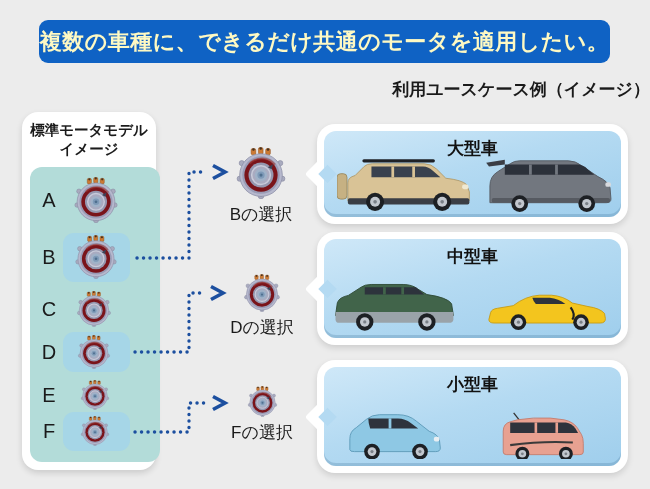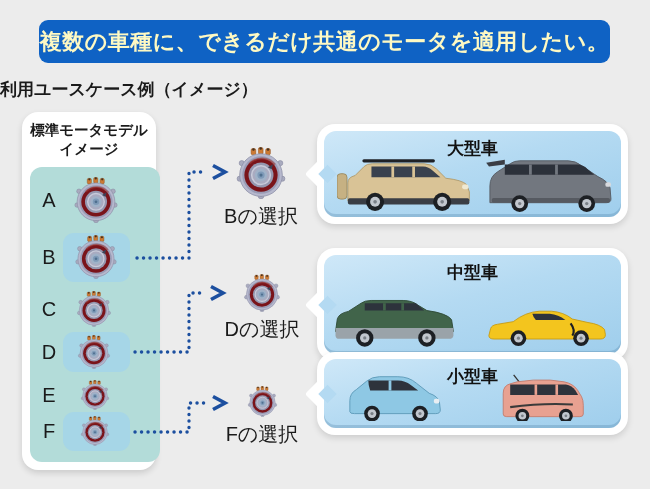--- a/index.html
+++ b/index.html
@@ -5,42 +5,42 @@
   * { margin:0; padding:0; box-sizing:border-box; }
   html,body { background:#ececec; }
   body { font-family:"Liberation Sans","DejaVu Sans",sans-serif; }
   .canvas { position:relative; width:650px; height:489px; background:#ececec; overflow:hidden; }
 
   
   .header-banner { position:absolute; left:39px; top:20px; width:571px; height:43px;
     background:#0f62c4; border-radius:9px; display:flex; align-items:center; justify-content:center; }
   .header-title { color:#fef9c3; font-size:22px; font-weight:600; letter-spacing:0.5px; white-space:nowrap; }
 
-  .subtitle { position:absolute; left:0; top:78px; width:650px; text-align:left;
+  .subtitle { position:absolute; left:0; top:78px; width:650px; text-align:right;
     font-size:17px; font-weight:600; color:#1a1a1a; }
 
   
   .package-panel { position:absolute; left:22px; top:112px; width:134px; height:358px;
     background:#ffffff; border-radius:16px; box-shadow:0 3px 6px rgba(0,0,0,0.14); }
   .pkg-title { margin-top:9px; text-align:center; font-size:14.5px; font-weight:600;
     color:#1a1a1a; line-height:19px; }
   .pkg-box { position:absolute; left:8px; top:55px; width:130px; height:295px;
     background:#b3dcd9; border-radius:12px; }
   .pkg-letter { position:absolute; width:22px; text-align:center; font-size:20px;
     font-weight:500; color:#1a1a1a; line-height:26px; }
   .hl { position:absolute; left:33px; width:67px; background:#a6d6e7; border-radius:11px; }
   .motor { position:absolute; }
 
   
   .connectors { position:absolute; left:0; top:0; width:650px; height:489px; pointer-events:none; }
 
   
   .selection { position:absolute; width:100px; text-align:center; }
   .selection .motor { position:relative; display:block; margin:0 auto; }
-  .sel-label { display:block; font-size:20px; font-weight:500; color:#1a1a1a; margin-top:4px; white-space:nowrap; }
+  .sel-label { display:block; font-size:17px; font-weight:500; color:#1a1a1a; margin-top:4px; white-space:nowrap; }
 
   
   .vehicle-panel { position:absolute; left:317px; width:311px; height:101px;
     background:#ffffff; border-radius:18px; box-shadow:0 3px 6px rgba(0,0,0,0.13); }
   .vp-inner { position:absolute; left:7px; top:7px; right:7px; bottom:7px;
     background:linear-gradient(165deg,#cfe8f8 0%,#b4daf2 45%,#9fceec 100%);
     border-radius:12px; box-shadow:inset 0 -3px 0 rgba(80,130,165,0.30); }
   .tail-white { position:absolute; left:-8px; top:50%; width:20px; height:20px;
     background:#ffffff; transform:translateY(-50%) rotate(45deg); border-radius:3px; }
   .tail-blue { position:absolute; left:-3px; top:50%; width:13px; height:13px;
@@ -257,35 +257,35 @@
       <div class="vp-title">大型車</div>
       <svg class="car" style="left:13px;bottom:5px;" width="136" height="53">
           <use href="#suv-sym"></use>
         </svg>
       <svg class="car" style="left:160px;bottom:5px;" width="131" height="54">
           <use href="#minivan-sym"></use>
         </svg>
     </div>
   </div>
 
-  <div class="vehicle-panel" style="top:248px;height:113px;">
+  <div class="vehicle-panel" style="top:232px;height:113px;">
     <div class="tail-white"></div>
     <div class="vp-inner">
       <div class="tail-blue"></div>
       <div class="vp-title">中型車</div>
       <svg class="car" style="left:6px;bottom:6px;" width="128" height="53">
           <use href="#wagon-sym"></use>
         </svg>
       <svg class="car" style="left:163px;bottom:8px;" width="122" height="40">
           <use href="#sports-sym"></use>
         </svg>
     </div>
   </div>
 
-  <div class="vehicle-panel" style="top:352px;height:83px;">
+  <div class="vehicle-panel" style="top:360px;height:113px;">
     <div class="tail-white"></div>
     <div class="vp-inner">
       <div class="tail-blue"></div>
       <div class="vp-title">小型車</div>
       <svg class="car" style="left:20px;bottom:7px;" width="104" height="48">
           <use href="#hatch-sym"></use>
         </svg>
       <svg class="car" style="left:172px;bottom:7px;" width="98" height="47">
           <use href="#kei-sym"></use>
         </svg>

